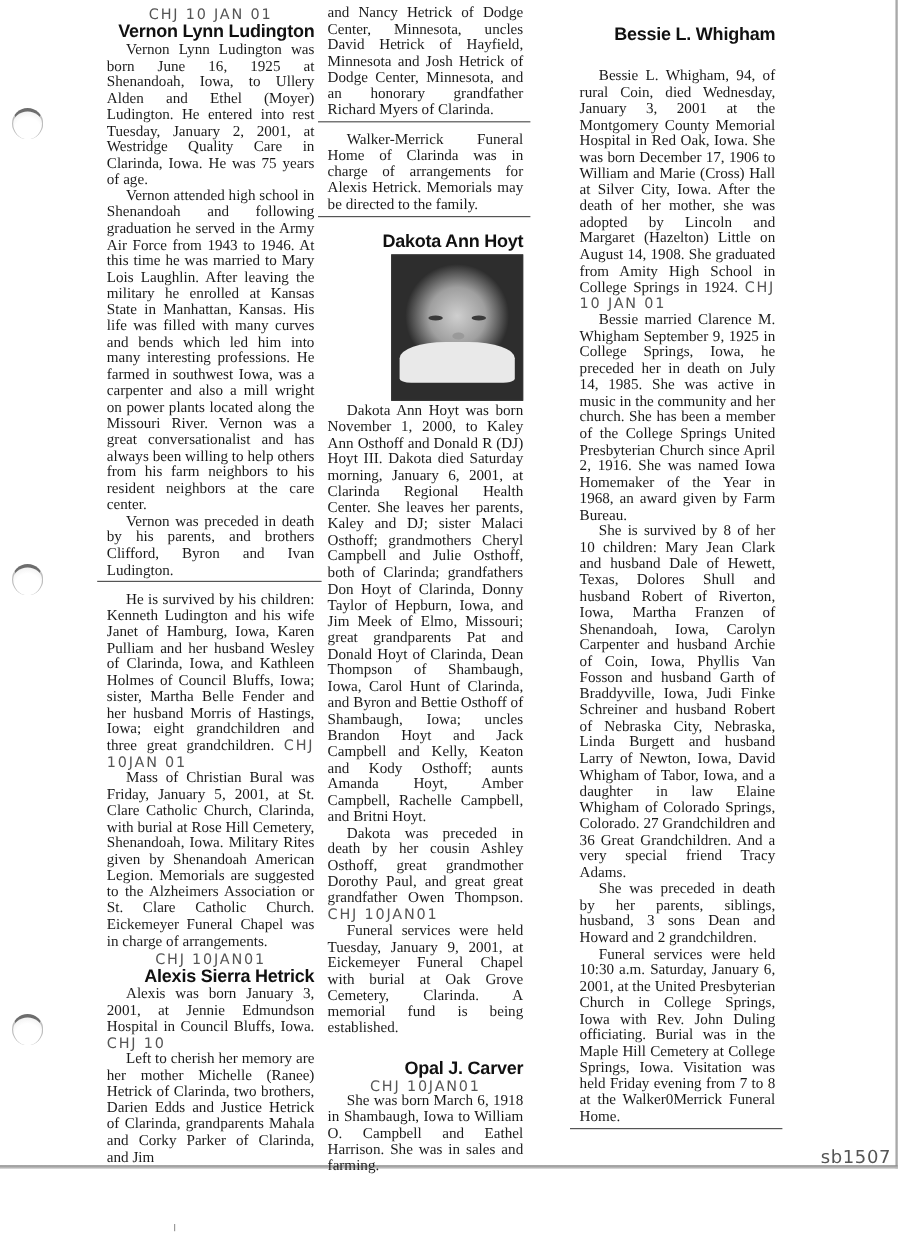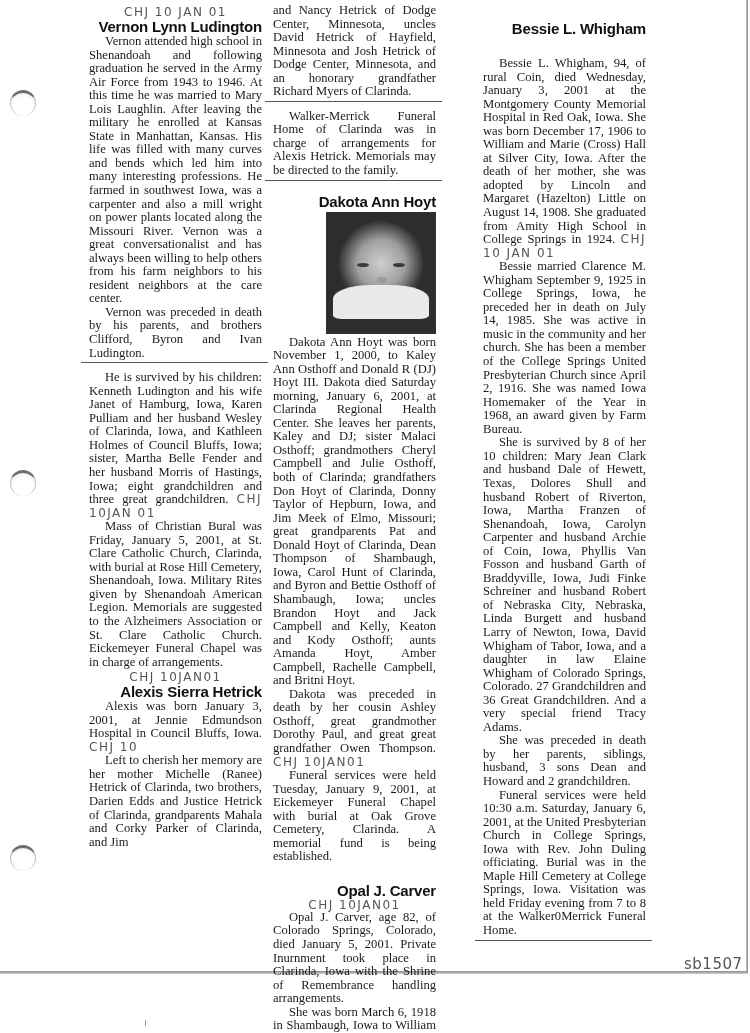--- a/index.html
+++ b/index.html
@@ -61,20 +61,21 @@
 <div class="punch" style="top:90px;"></div>
 <div class="punch" style="top:470px;"></div>
 <div class="punch" style="top:845px;"></div>
 <div class="right-edge"></div>
 <div class="page-edge"></div>
 <div class="stray" style="left:145px; top:1020px;"></div>
 
 <div class="col" style="left:89px; top:6px; width:173px;">
   <div class="hand-block"><span class="hand">CHJ 10 JAN 01</span></div>
   <div class="title">Vernon Lynn Ludington</div>
+  <p>Vernon Lynn Ludington was born June 16, 1925 at Shenandoah, Iowa, to Ullery Alden and Ethel (Moyer) Ludington. He entered into rest Tuesday, January 2, 2001, at Westridge Quality Care in Clarinda, Iowa. He was 75 years of age.</p>
   <p>Vernon attended high school in Shenandoah and following graduation he served in the Army Air Force from 1943 to 1946. At this time he was married to Mary Lois Laughlin. After leaving the military he enrolled at Kansas State in Manhattan, Kansas. His life was filled with many curves and bends which led him into many interesting professions. He farmed in southwest Iowa, was a carpenter and also a mill wright on power plants located along the Missouri River. Vernon was a great conversationalist and has always been willing to help others from his farm neighbors to his resident neighbors at the care center.</p>
   <p>Vernon was preceded in death by his parents, and brothers Clifford, Byron and Ivan Ludington.</p>
   <div class="rule"></div>
   <p style="margin-top:8px;"><span>He is survived by his children: Kenneth Ludington and his wife Janet of Hamburg, Iowa, Karen Pulliam and her husband Wesley of Clarinda, Iowa, and Kathleen Holmes of Council Bluffs, Iowa; sister, Martha Belle Fender and her husband Morris of Hastings, Iowa; eight grandchildren and three great grandchildren.</span> <span class="hand">CHJ 10JAN 01</span></p>
   <p>Mass of Christian Bural was Friday, January 5, 2001, at St. Clare Catholic Church, Clarinda, with burial at Rose Hill Cemetery, Shenandoah, Iowa. Military Rites given by Shenandoah American Legion. Memorials are suggested to the Alzheimers Association or St. Clare Catholic Church. Eickemeyer Funeral Chapel was in charge of arrangements.</p>
 
   <div class="hand-block" style="margin-top:2px;"><span class="hand">CHJ 10JAN01</span></div>
   <div class="title">Alexis Sierra Hetrick</div>
   <p><span>Alexis was born January 3, 2001, at Jennie Edmundson Hospital in Council Bluffs, Iowa.</span> <span class="hand">CHJ 10</span></p>
   <p>Left to cherish her memory are her mother Michelle (Ranee) Hetrick of Clarinda, two brothers, Darien Edds and Justice Hetrick of Clarinda, grandparents Mahala and Corky Parker of Clarinda, and Jim</p>
@@ -94,21 +95,20 @@
     <div class="nose"></div>
     <div class="mouth"></div>
     <div class="collar"></div>
   </div>
   <p>Dakota Ann Hoyt was born November 1, 2000, to Kaley Ann Osthoff and Donald R (DJ) Hoyt III. Dakota died Saturday morning, January 6, 2001, at Clarinda Regional Health Center. She leaves her parents, Kaley and DJ; sister Malaci Osthoff; grandmothers Cheryl Campbell and Julie Osthoff, both of Clarinda; grandfathers Don Hoyt of Clarinda, Donny Taylor of Hepburn, Iowa, and Jim Meek of Elmo, Missouri; great grandparents Pat and Donald Hoyt of Clarinda, Dean Thompson of Shambaugh, Iowa, Carol Hunt of Clarinda, and Byron and Bettie Osthoff of Shambaugh, Iowa; uncles Brandon Hoyt and Jack Campbell and Kelly, Keaton and Kody Osthoff; aunts Amanda Hoyt, Amber Campbell, Rachelle Campbell, and Britni Hoyt.</p>
   <p><span>Dakota was preceded in death by her cousin Ashley Osthoff, great grandmother Dorothy Paul, and great great grandfather Owen Thompson.</span> <span class="hand">CHJ 10JAN01</span></p>
   <p>Funeral services were held Tuesday, January 9, 2001, at Eickemeyer Funeral Chapel with burial at Oak Grove Cemetery, Clarinda. A memorial fund is being established.</p>
 
   <div class="title" style="margin-top:18px;">Opal J. Carver</div>
   <div class="hand-block"><span class="hand">CHJ 10JAN01</span></div>
-  <p>Opal J. Carver, age 82, of Colorado Springs, Colorado, died January 5, 2001. Private Inurnment took place in Clarinda, Iowa with the Shrine of Remembrance handling arrangements.</p>
   <p>She was born March 6, 1918 in Shambaugh, Iowa to William O. Campbell and Eathel Harrison. She was in sales and farming.</p>
 
 </div>
 
 <div class="col" style="left:483px; top:20px; width:163px;">
   <div class="title">Bessie L. Whigham</div>
   <p style="margin-top:20px;"><span>Bessie L. Whigham, 94, of rural Coin, died Wednesday, January 3, 2001 at the Montgomery County Memorial Hospital in Red Oak, Iowa. She was born December 17, 1906 to William and Marie (Cross) Hall at Silver City, Iowa. After the death of her mother, she was adopted by Lincoln and Margaret (Hazelton) Little on August 14, 1908. She graduated from Amity High School in College Springs in 1924.</span> <span class="hand">CHJ 10 JAN 01</span></p>
   <p>Bessie married Clarence M. Whigham September 9, 1925 in College Springs, Iowa, he preceded her in death on July 14, 1985. She was active in music in the community and her church. She has been a member of the College Springs United Presbyterian Church since April 2, 1916. She was named Iowa Homemaker of the Year in 1968, an award given by Farm Bureau.</p>
   <p>She is survived by 8 of her 10 children: Mary Jean Clark and husband Dale of Hewett, Texas, Dolores Shull and husband Robert of Riverton, Iowa, Martha Franzen of Shenandoah, Iowa, Carolyn Carpenter and husband Archie of Coin, Iowa, Phyllis Van Fosson and husband Garth of Braddyville, Iowa, Judi Finke Schreiner and husband Robert of Nebraska City, Nebraska, Linda Burgett and husband Larry of Newton, Iowa, David Whigham of Tabor, Iowa, and a daughter in law Elaine Whigham of Colorado Springs, Colorado. 27 Grandchildren and 36 Great Grandchildren. And a very special friend Tracy Adams.</p>
   <p>She was preceded in death by her parents, siblings, husband, 3 sons Dean and Howard and 2 grandchildren.</p>

